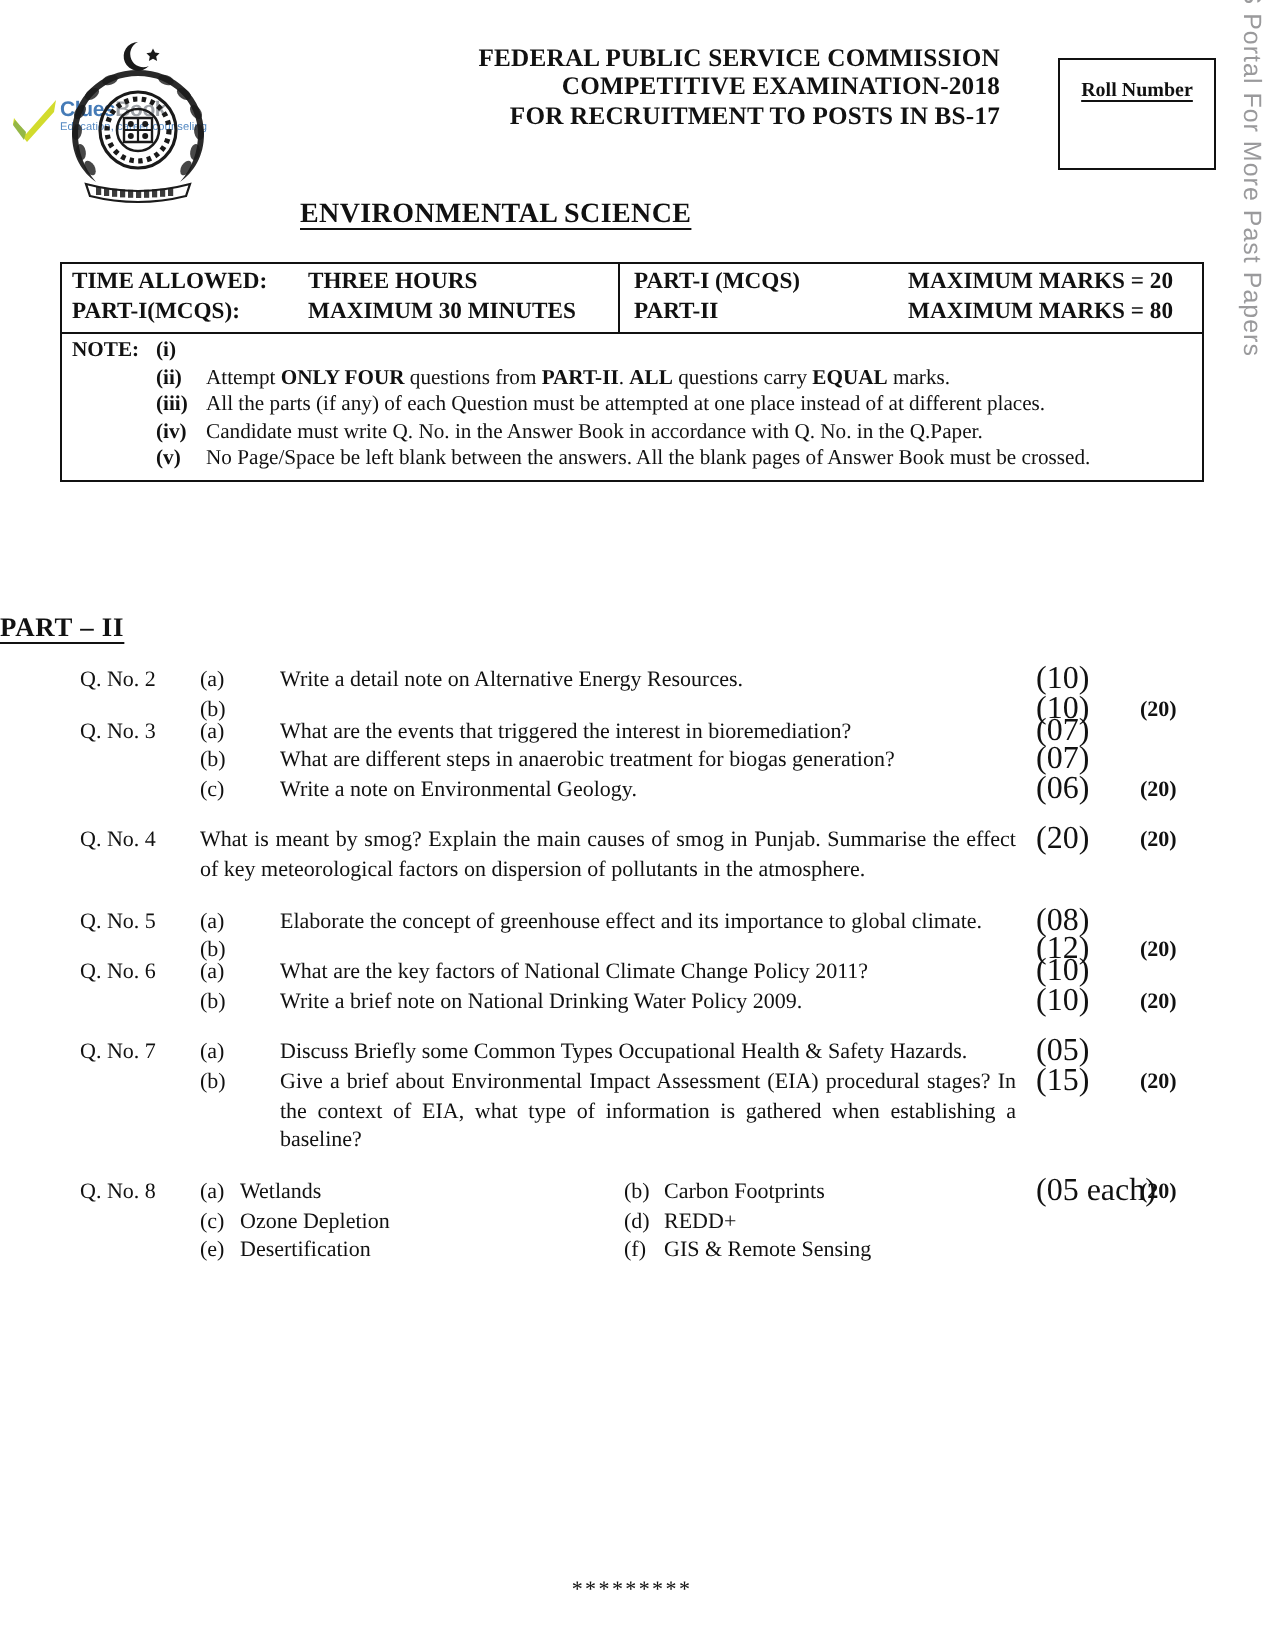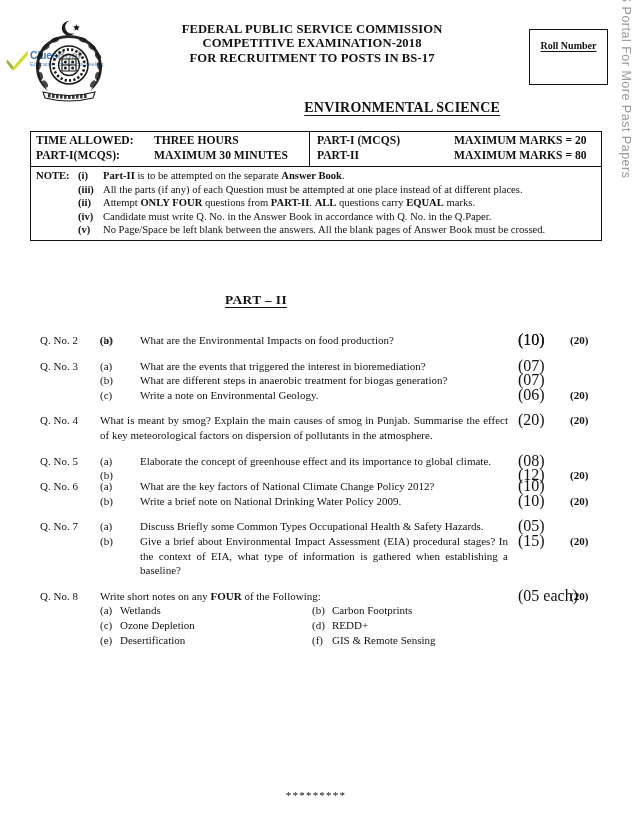--- a/index.html
+++ b/index.html
@@ -55,30 +55,30 @@
     padding-left: 6px;
   }
 
   
   .header { position: relative; height: 122px; }
   .emblem {
     position: absolute; left: 26px; top: 18px;
     width: 86px; height: 88px;
   }
   .title-block {
-    position: absolute; left: 137px; top: 22px; width: 350px;
-    text-align: center;
+    position: absolute; left: 150px; top: 22px; width: 350px;
+    text-align: right;
   }
   .title-block .line {
     font-weight: bold; font-size: 12.6px; line-height: 14.4px;
     letter-spacing: .1px;
   }
   .subject {
     position: absolute; left: 150px; top: 98px; width: 350px;
-    text-align: right;
+    text-align: left;
   }
   .subject span {
     font-weight: bold; font-size: 14px;
     text-decoration: underline; text-underline-offset: 2.5px;
     letter-spacing: .2px;
   }
   .rollbox {
     position: absolute; left: 529px; top: 29px;
     width: 79px; height: 56px;
     border: 1.1px solid #111;
@@ -113,22 +113,21 @@
   .noterow { padding: 2px 6px 3px 5px; }
   .note-line { display: flex; font-size: 10.6px; line-height: 13.6px; }
   .note-lead { font-weight: bold; width: 42px; flex: none; }
   .note-num  { font-weight: bold; width: 25px; flex: none; text-align: left; }
   .note-text { flex: 1; text-align: justify; }
   .note-text.nojust { text-align: left; }
   b { font-weight: bold; }
 
   
   .part-title {
-    position: absolute; left: 0; top: 290px; width: 512px;
-    text-align: center;
+    position: absolute; left: 0; top: 305px; width: 512px;
   }
   .part-title span {
     font-weight: bold; font-size: 13.4px;
     text-decoration: underline; text-underline-offset: 3px;
     letter-spacing: .4px;
   }
 
   
   .questions { position: absolute; left: 0; top: 333px; width: 632px; }
   .qblock { position: relative; margin-bottom: 11px; }
@@ -278,59 +277,58 @@
       <div class="kv">
         <span class="k k2">PART-II</span>
         <span class="k">MAXIMUM MARKS = 80</span>
       </div>
     </div>
   </div>
   <div class="noterow" id="note-section">
       <div class="note-line">
         <span class="note-lead">NOTE:</span>
         <span class="note-num">(i)</span>
-        <span class="note-text nojust"><b>Part-II</b> is to be attempted on the separate <b>Answer Book</b>.</span>
+      </div>
+      <div class="note-line">
+        <span class="note-lead"></span>
+        <span class="note-num">(ii)</span>
+        <span class="note-text nojust">Attempt <b>ONLY FOUR</b> questions from <b>PART-II</b>. <b>ALL</b> questions carry <b>EQUAL</b> marks.</span>
       </div>
       <div class="note-line">
         <span class="note-lead"></span>
         <span class="note-num">(iii)</span>
         <span class="note-text">All the parts (if any) of each Question must be attempted at one place instead of at different places.</span>
       </div>
       <div class="note-line">
         <span class="note-lead"></span>
-        <span class="note-num">(ii)</span>
-        <span class="note-text nojust">Attempt <b>ONLY FOUR</b> questions from <b>PART-II</b>. <b>ALL</b> questions carry <b>EQUAL</b> marks.</span>
-      </div>
-      <div class="note-line">
-        <span class="note-lead"></span>
         <span class="note-num">(iv)</span>
         <span class="note-text nojust">Candidate must write Q. No. in the Answer Book in accordance with Q. No. in the Q.Paper.</span>
       </div>
       <div class="note-line">
         <span class="note-lead"></span>
         <span class="note-num">(v)</span>
         <span class="note-text">No Page/Space be left blank between the answers. All the blank pages of Answer Book must be crossed.</span>
       </div>
     </div>
 </div>
 
 <div class="part-title">
   <span>PART – II</span>
 </div>
 
 <div class="questions" id="questions-list">
     <div class="qblock">
       <div class="qrow" style="position: relative;">
         <span class="q-no">Q. No. 2</span>
         <span class="q-part">(a)</span>
+        <div class="q-text nojust">Write a detail note on Alternative Energy Resources.</div>
         <span class="q-marks">(10)</span>
       </div>
       <div class="qrow" style="position: relative;">
         <span class="q-part">(b)</span>
-        <div class="q-text nojust">What are the Environmental Impacts on food production?</div>
         <span class="q-marks">(10)</span>
         <span class="q-total">(20)</span>
       </div>
     </div>
     <div class="qblock">
       <div class="qrow" style="position: relative;">
         <span class="q-no">Q. No. 3</span>
         <span class="q-part">(a)</span>
         <div class="q-text nojust">What are the events that triggered the interest in bioremediation?</div>
         <span class="q-marks">(07)</span>
@@ -365,21 +363,21 @@
       <div class="qrow" style="position: relative;">
         <span class="q-part">(b)</span>
         <span class="q-marks">(12)</span>
         <span class="q-total">(20)</span>
       </div>
     </div>
     <div class="qblock">
       <div class="qrow" style="position: relative;">
         <span class="q-no">Q. No. 6</span>
         <span class="q-part">(a)</span>
-        <div class="q-text nojust">What are the key factors of National Climate Change Policy 2012?</div>
+        <div class="q-text nojust">What are the key factors of National Climate Change Policy 2011?</div>
         <span class="q-marks">(10)</span>
       </div>
       <div class="qrow" style="position: relative;">
         <span class="q-part">(b)</span>
         <div class="q-text nojust">Write a brief note on National Drinking Water Policy 2009.</div>
         <span class="q-marks">(10)</span>
         <span class="q-total">(20)</span>
       </div>
     </div>
     <div class="qblock">
@@ -392,21 +390,20 @@
       <div class="qrow" style="position: relative;">
         <span class="q-part">(b)</span>
         <div class="q-text">Give a brief about Environmental Impact Assessment (EIA) procedural stages? In the context of EIA, what type of information is gathered when establishing a baseline?</div>
         <span class="q-marks">(15)</span>
         <span class="q-total">(20)</span>
       </div>
     </div>
     <div class="qblock">
       <div class="qrow">
         <span class="q-no">Q. No. 8</span>
-        <div class="q-text wide nojust">Write short notes on any <b>FOUR</b> of the Following:</div>
         <span class="q-marks">(05 each)</span>
         <span class="q-total">(20)</span>
       </div>
       <div class="sublist">
         <div class="srow">
           <span class="sc">
             <span class="sl">(a)</span>
             <span>Wetlands</span>
           </span>
           <span class="sc">

